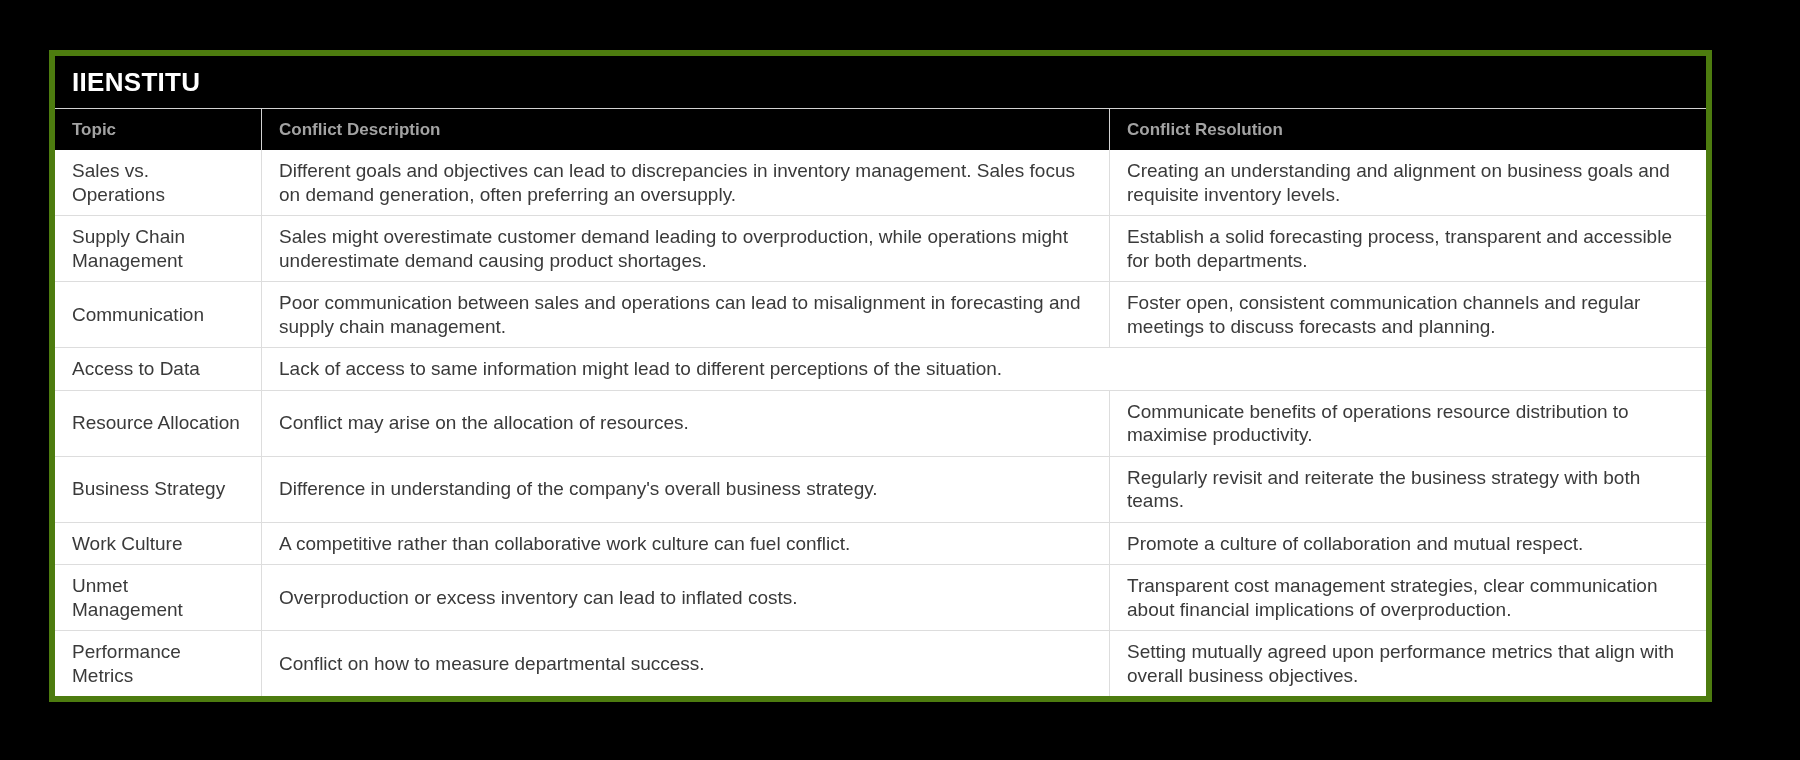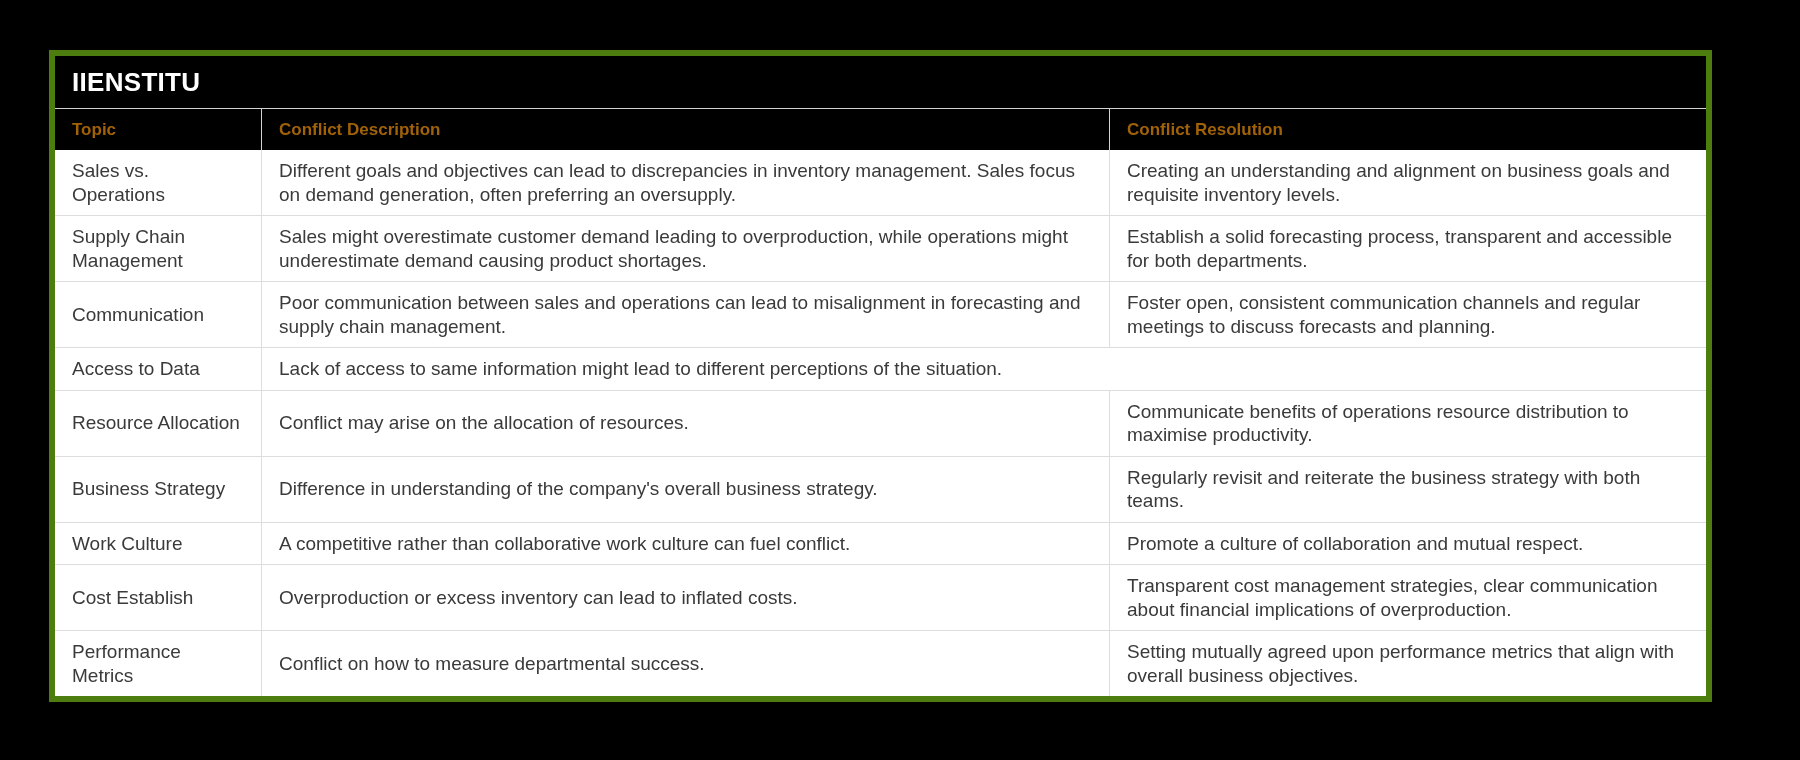--- a/index.html
+++ b/index.html
@@ -37,21 +37,21 @@
     font-weight: bold;
     border-bottom: 1px solid #d2d2d2;
     letter-spacing: 0.3px;
   }
   .grid-row {
     display: grid;
     grid-template-columns: 206px 848px 1fr;
   }
   .header-row {
     background: #000000;
-    color: #a16207;
+    color: #a3a3a3;
   }
   .header-row .cell {
     min-height: 41px;
     font-size: 17px;
     font-weight: bold;
     padding-top: 0;
     padding-bottom: 0;
   }
   .header-row .cell + .cell {
     border-left: 1px solid #d2d2d2;
@@ -129,21 +129,21 @@
   </div>
 
   <div class="grid-row row">
     <div class="cell col-topic">Work Culture</div>
     <div class="cell col-desc">A competitive rather than collaborative work culture can fuel conflict.</div>
     <div class="cell col-res">Promote a culture of collaboration and mutual respect.</div>
   </div>
 
 
   <div class="grid-row row">
-    <div class="cell col-topic">Cost Establish</div>
+    <div class="cell col-topic">Unmet Management</div>
     <div class="cell col-desc">Overproduction or excess inventory can lead to inflated costs.</div>
     <div class="cell col-res">Transparent cost management strategies, clear communication about financial implications of overproduction.</div>
   </div>
 
   <div class="grid-row row">
     <div class="cell col-topic">Performance Metrics</div>
     <div class="cell col-desc">Conflict on how to measure departmental success.</div>
     <div class="cell col-res">Setting mutually agreed upon performance metrics that align with overall business objectives.</div>
   </div>
 </div>

